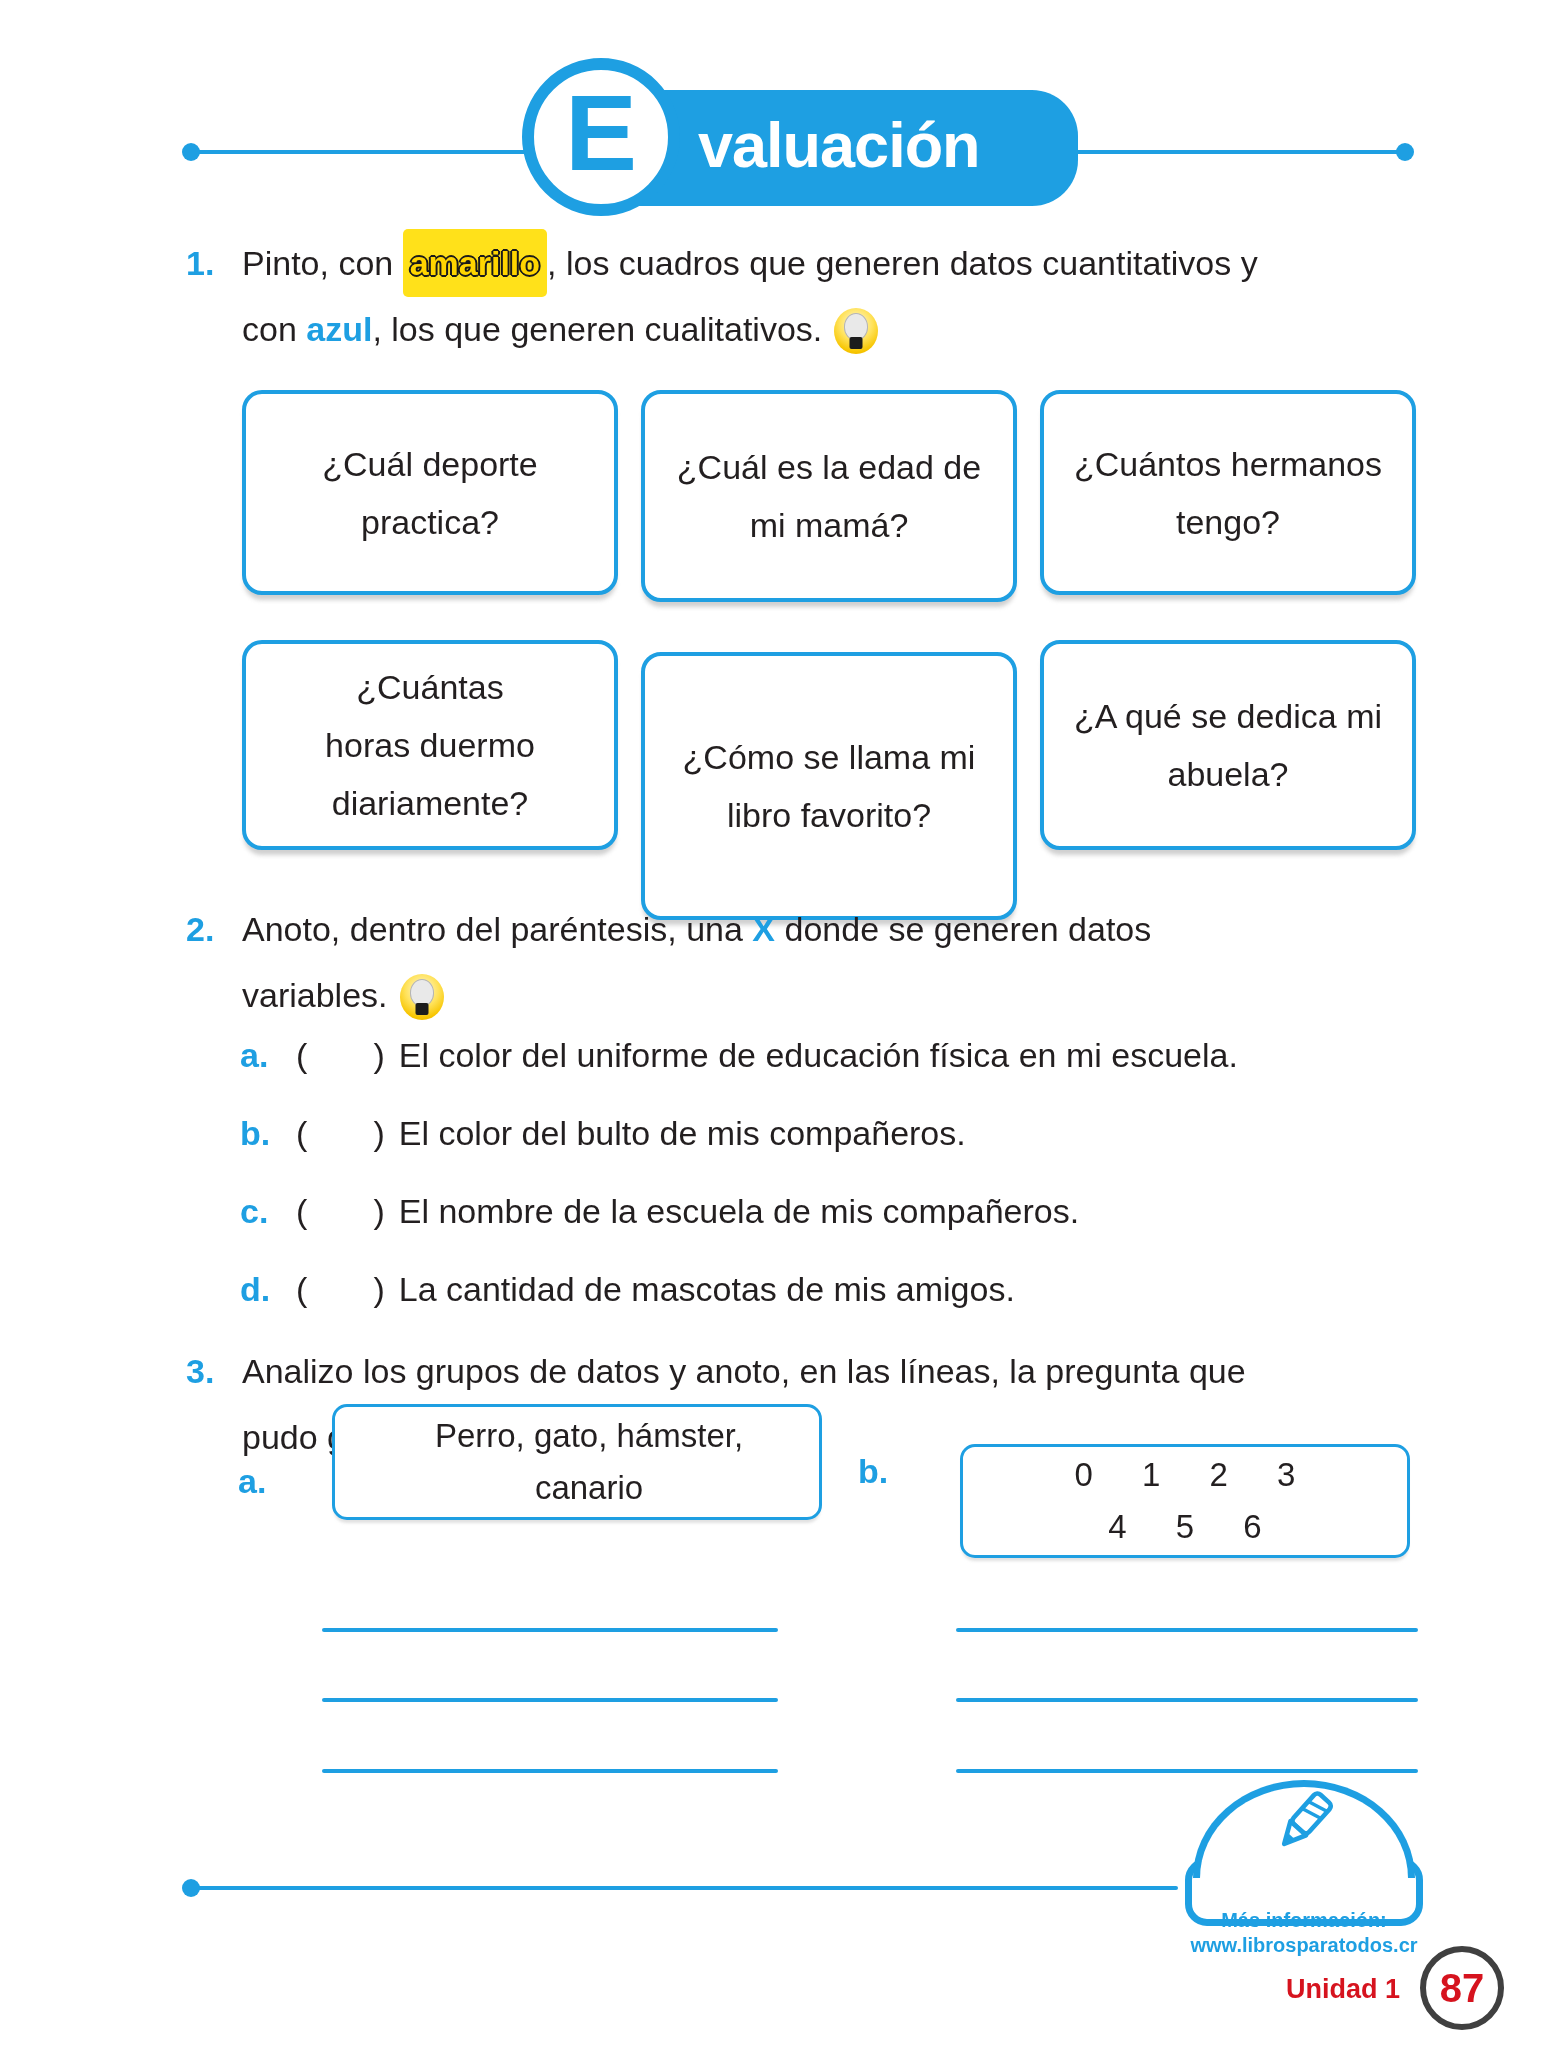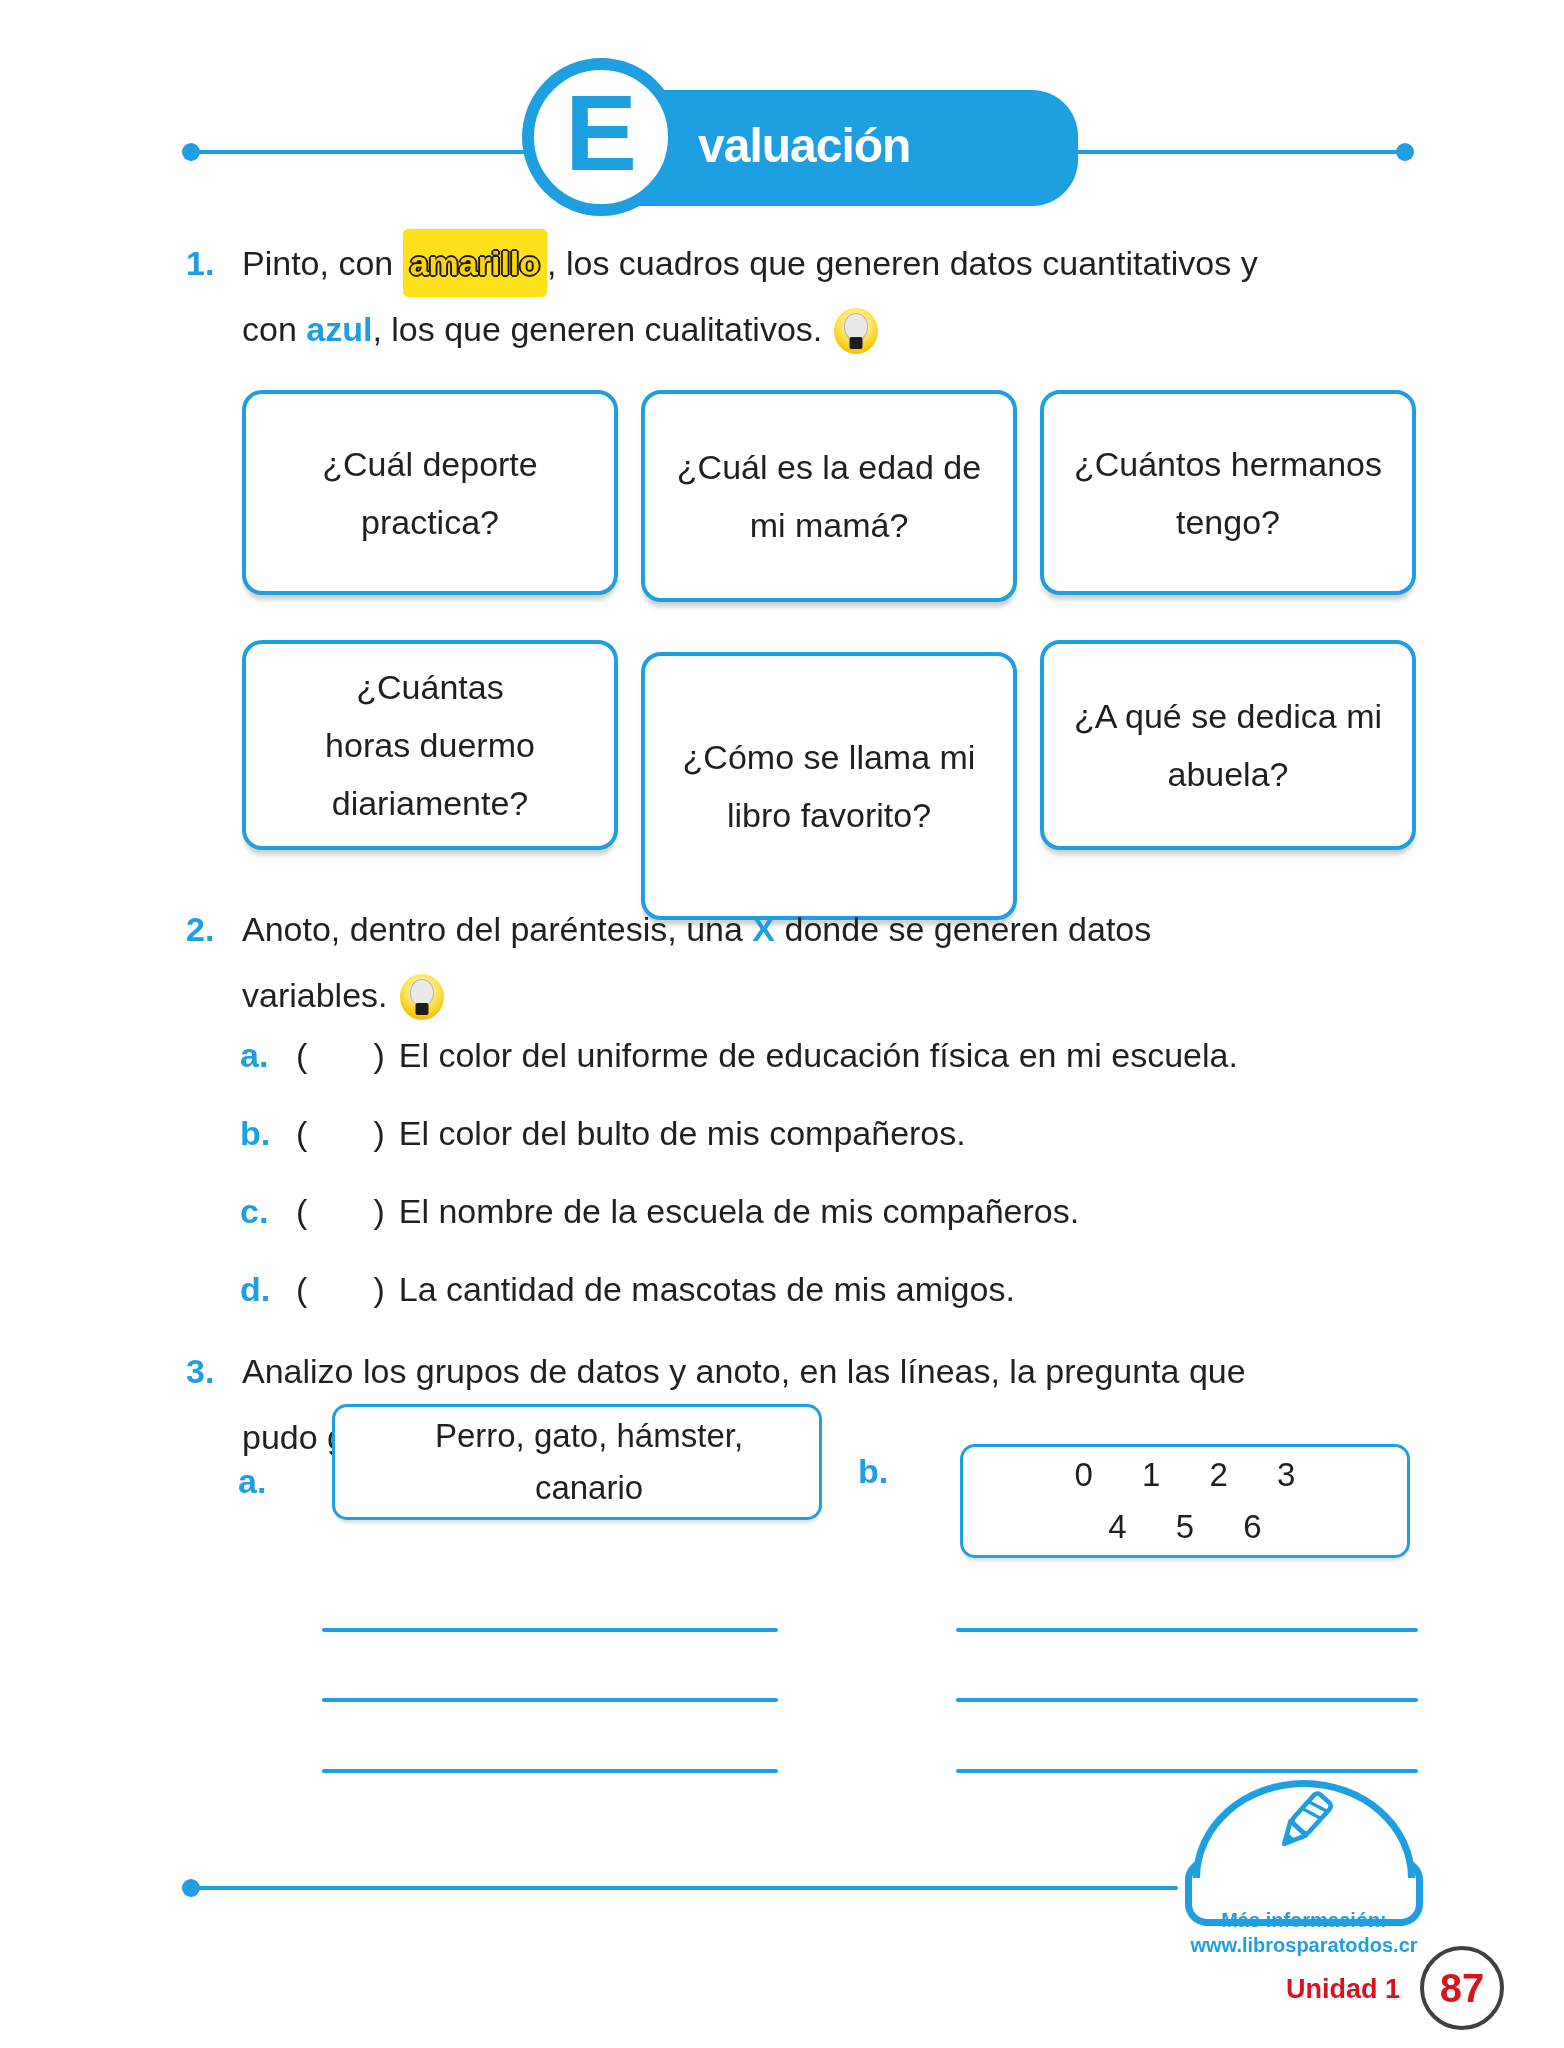--- a/index.html
+++ b/index.html
@@ -24,21 +24,21 @@
   #rule-top-right{left:1076px;top:150px;width:332px;}
   #rule-bottom{left:188px;top:1886px;width:990px;}
 
   #title-pill{
     position:absolute;left:598px;top:90px;width:480px;height:116px;
     background:#1E9FE2;border-radius:26px 46px 46px 26px;
     display:flex;align-items:center;padding-left:100px;box-sizing:border-box;
     z-index:2;
   }
   #title-pill .title-rest{
-    color:#fff;font-size:48px;font-weight:bold;letter-spacing:-1px;margin-top:-6px;text-align:center;
+    color:#fff;font-size:63px;font-weight:bold;letter-spacing:-1px;margin-top:-6px;text-align:center;
   }
   #title-circle{
     position:absolute;left:522px;top:58px;width:158px;height:158px;
     background:#fff;border:12px solid #1E9FE2;border-radius:50%;
     box-sizing:border-box;display:flex;align-items:center;justify-content:center;
     z-index:3;
   }
   #title-circle .initial{
     color:#1E9FE2;font-size:108px;font-weight:bold;line-height:1;margin-top:-8px;
   }
@@ -130,21 +130,21 @@
     position:absolute;left:1185px;top:1864px;width:238px;z-index:5;
     text-align:center;color:#1E9FE2;font-size:20px;font-weight:bold;line-height:25px;margin-top:44px;
   }
 
   #unit-label{
     position:absolute;left:1140px;top:1974px;width:260px;text-align:right;
     color:#D6131E;font-size:27px;font-weight:bold;
   }
   #page-circle{
     position:absolute;left:1420px;top:1946px;width:84px;height:84px;
-    box-sizing:border-box;border:4px solid #404040;border-radius:50%;
+    box-sizing:border-box;border:6px solid #404040;border-radius:50%;
     display:flex;align-items:center;justify-content:center;
     color:#D6131E;font-size:40px;font-weight:bold;
   }
 </style>
 </head>
 <body>
 
 <div class="rule dot-left" id="rule-top-left"></div>
 <div class="rule dot-right" id="rule-top-right"></div>
 <div id="title-pill">

